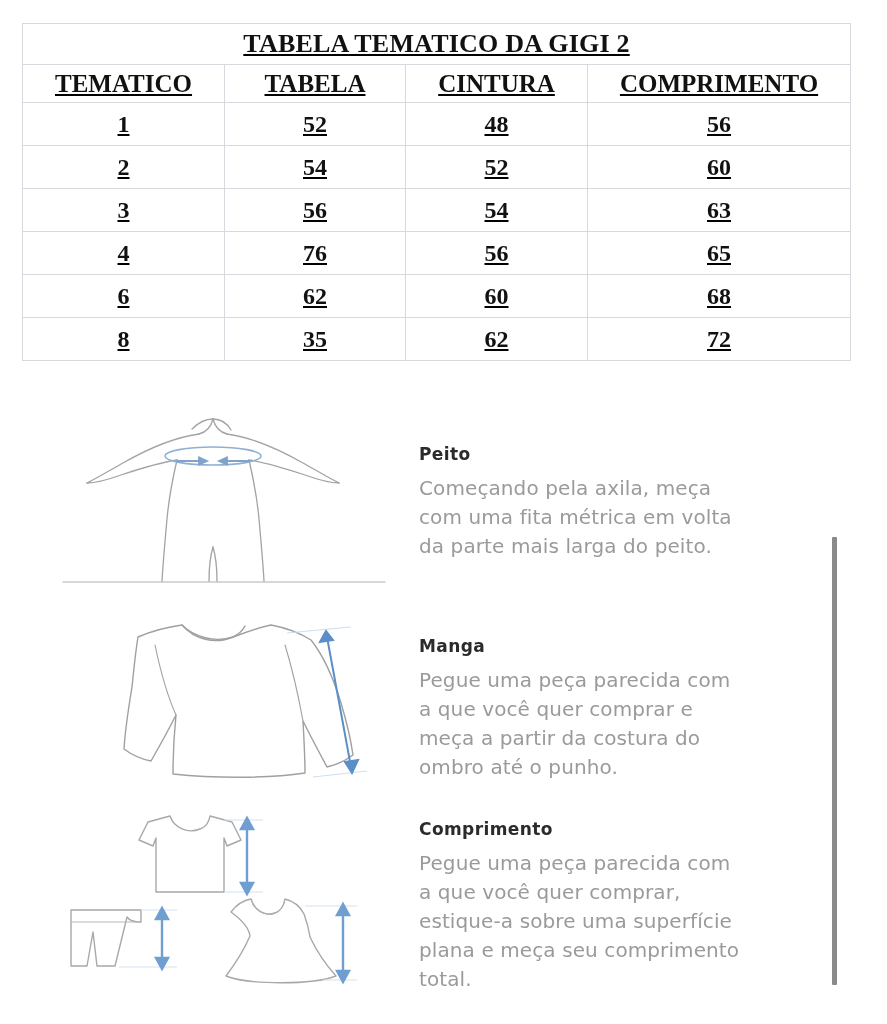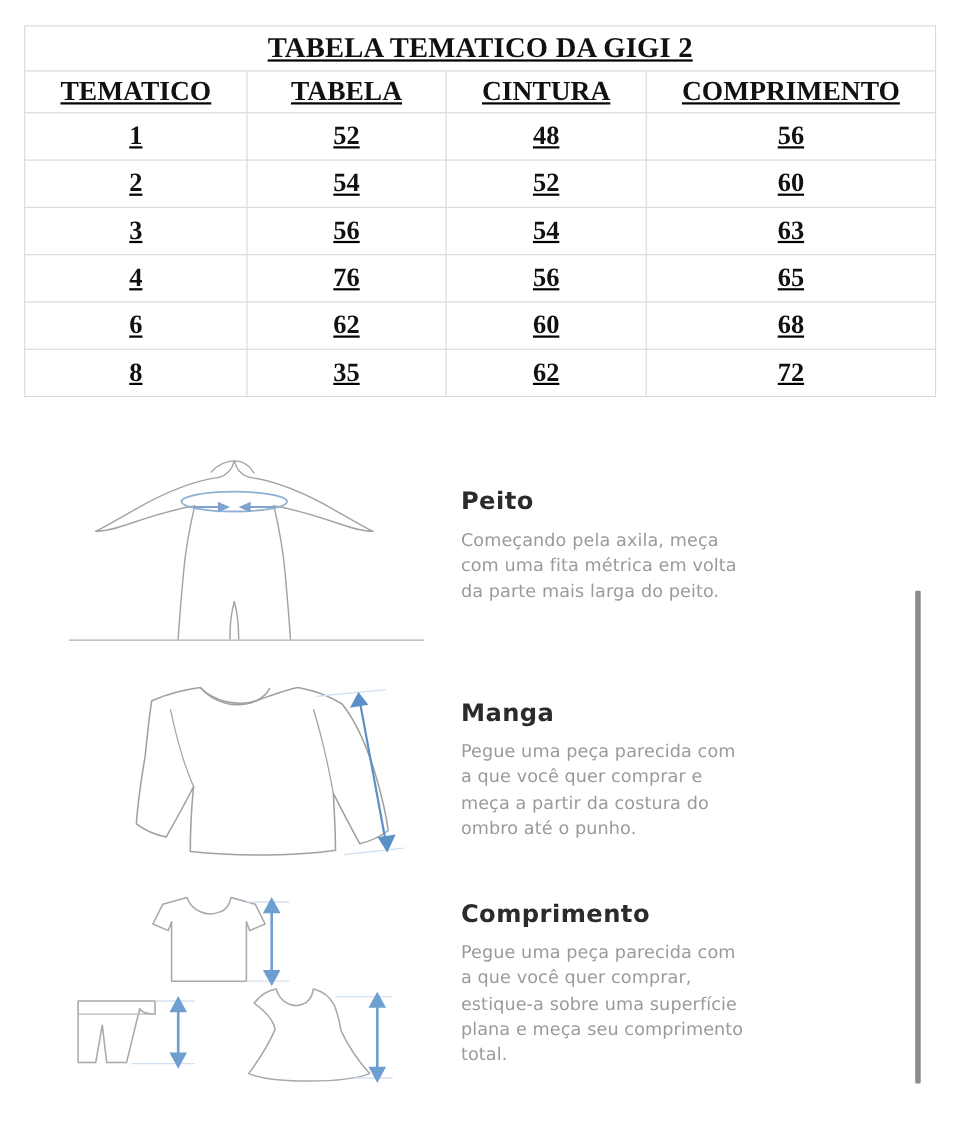--- a/index.html
+++ b/index.html
@@ -80,30 +80,30 @@
     width: 350px;
   }
   .guide-text {
     position: absolute;
     left: 419px;
     top: 0;
     width: 370px;
   }
   .guide-title {
     font-family: "DejaVu Sans", sans-serif;
-    font-size: 22px;
+    font-size: 17px;
     font-weight: bold;
     color: #2b2b2b;
     letter-spacing: 0.4px;
     margin: 0 0 10px 0;
     line-height: 1.1;
   }
   .guide-body {
     font-family: "DejaVu Sans", sans-serif;
-    font-size: 16px;
+    font-size: 20px;
     font-weight: normal;
     color: #9a9a9c;
     line-height: 1.45;
     letter-spacing: 0.1px;
     margin: 0;
     white-space: pre-line;
   }
 
   
   #row-peito       { top: 0px; }

